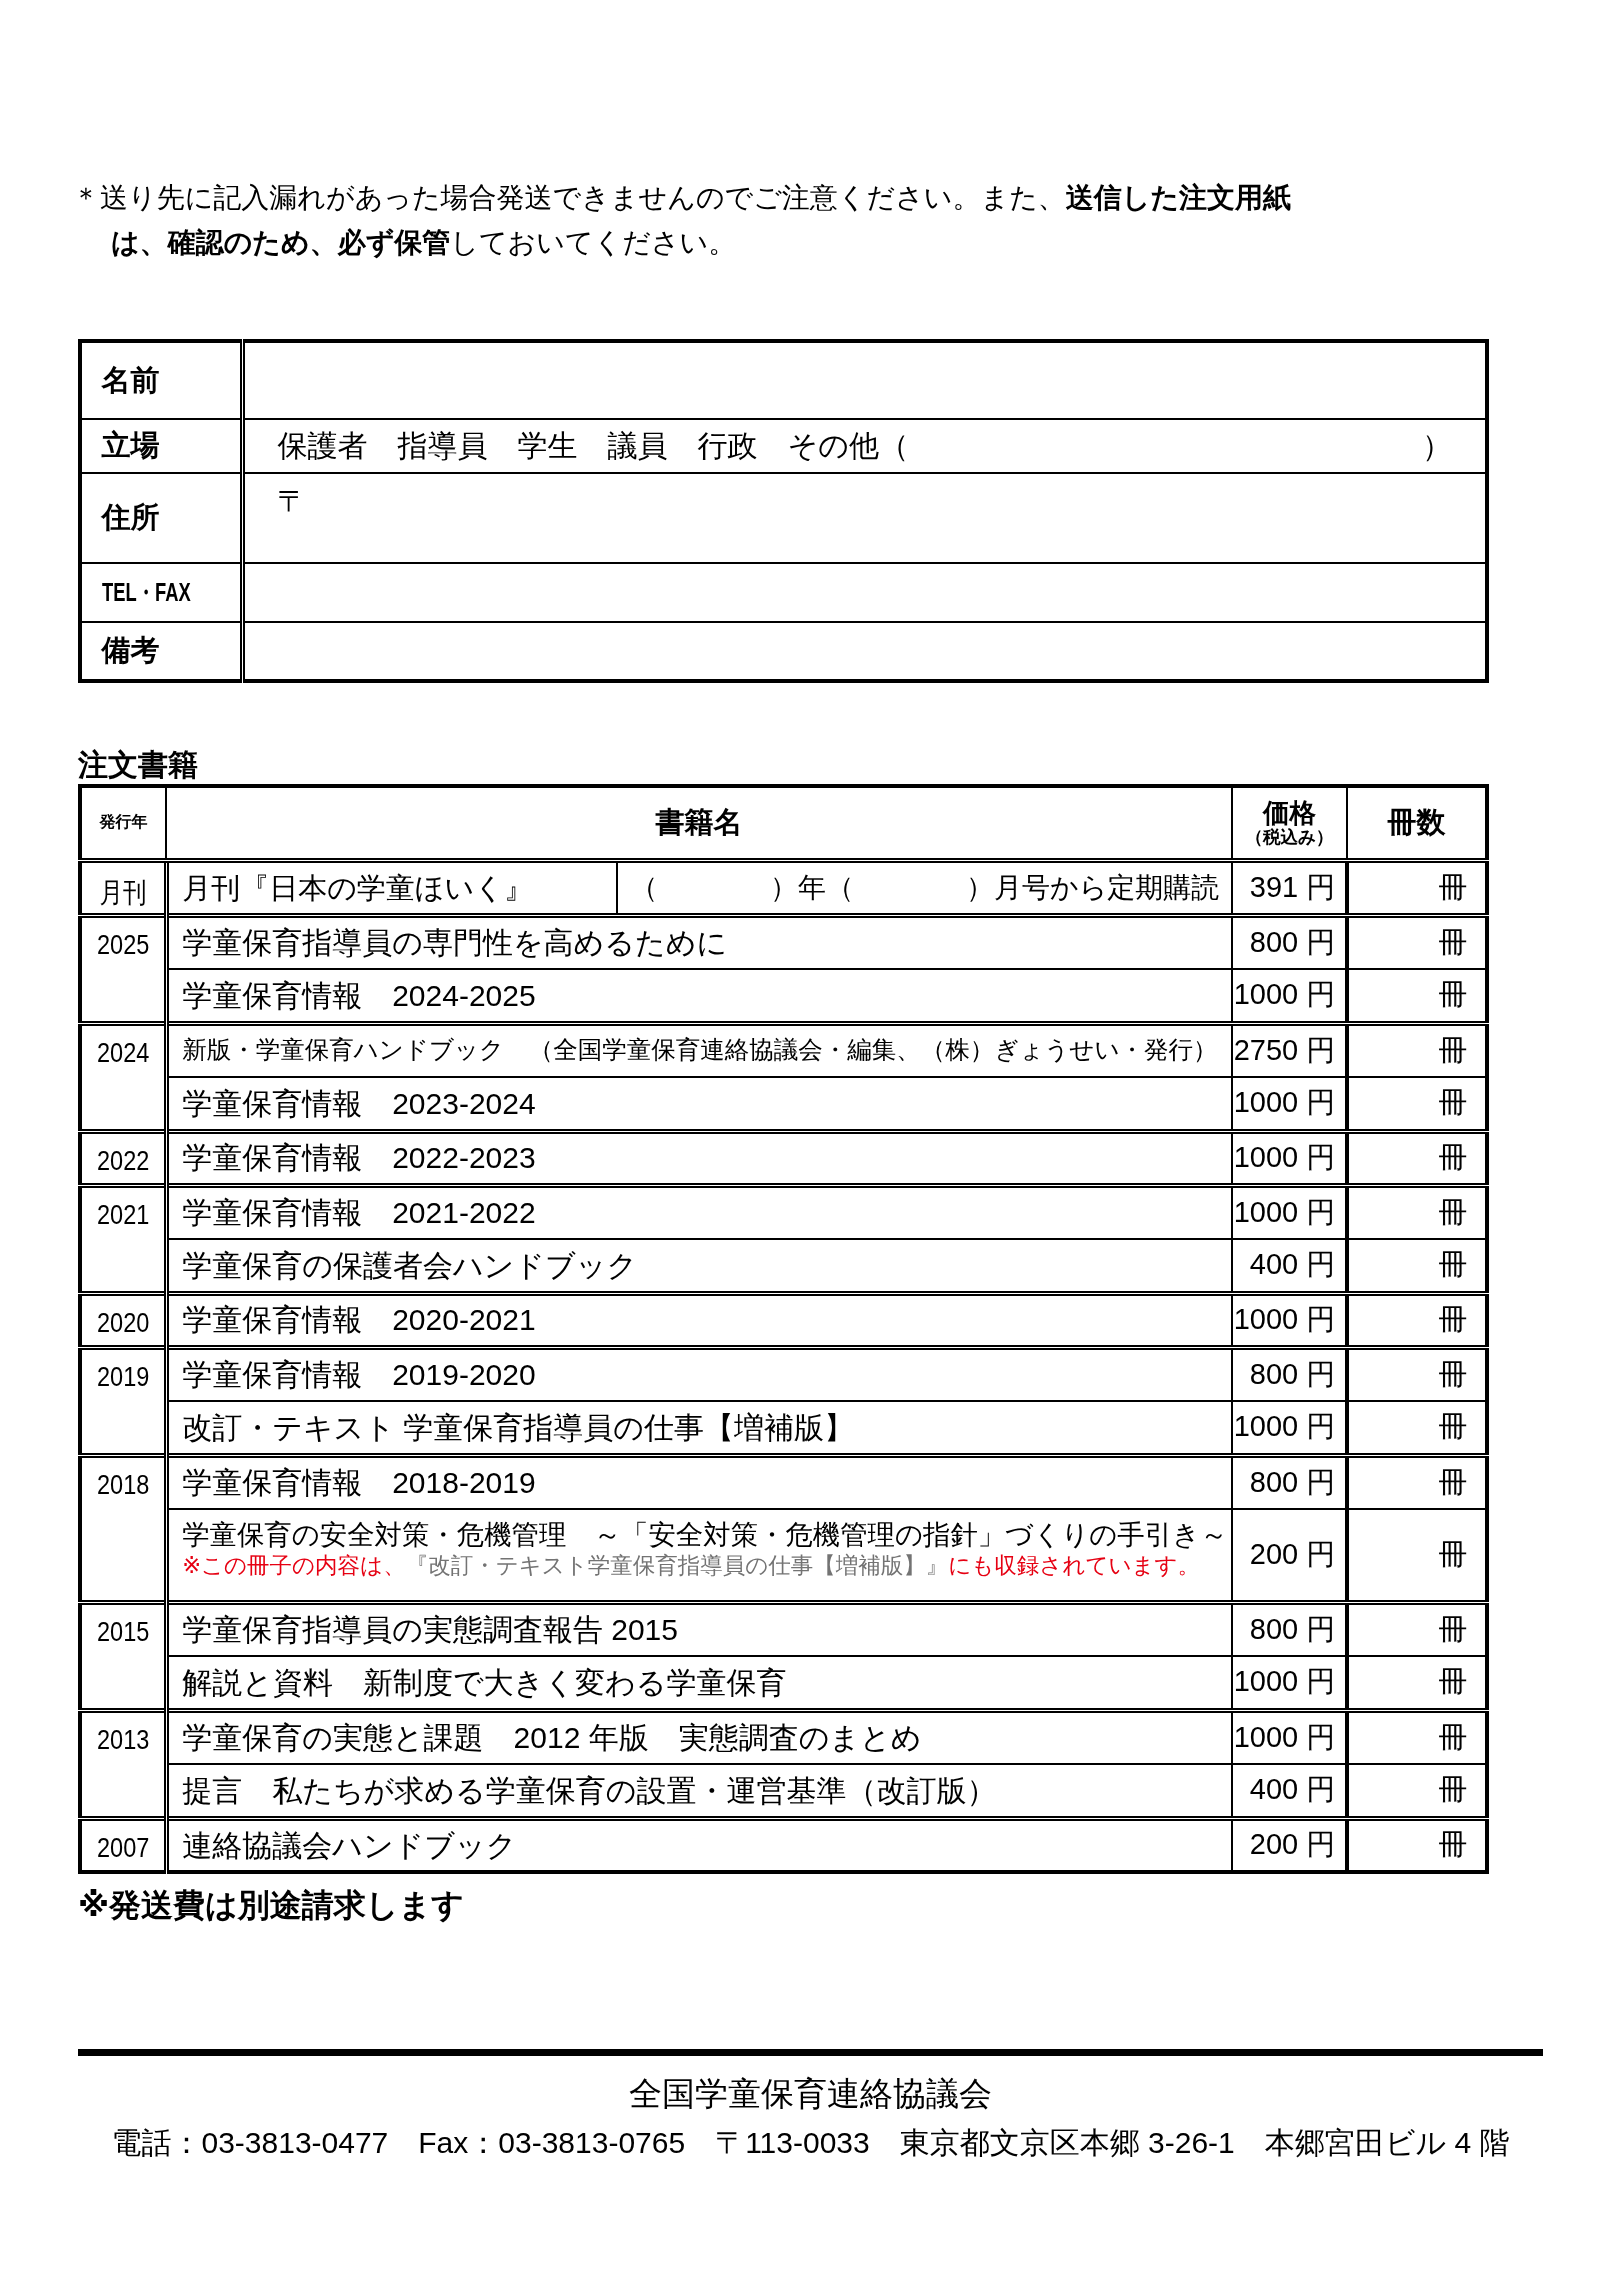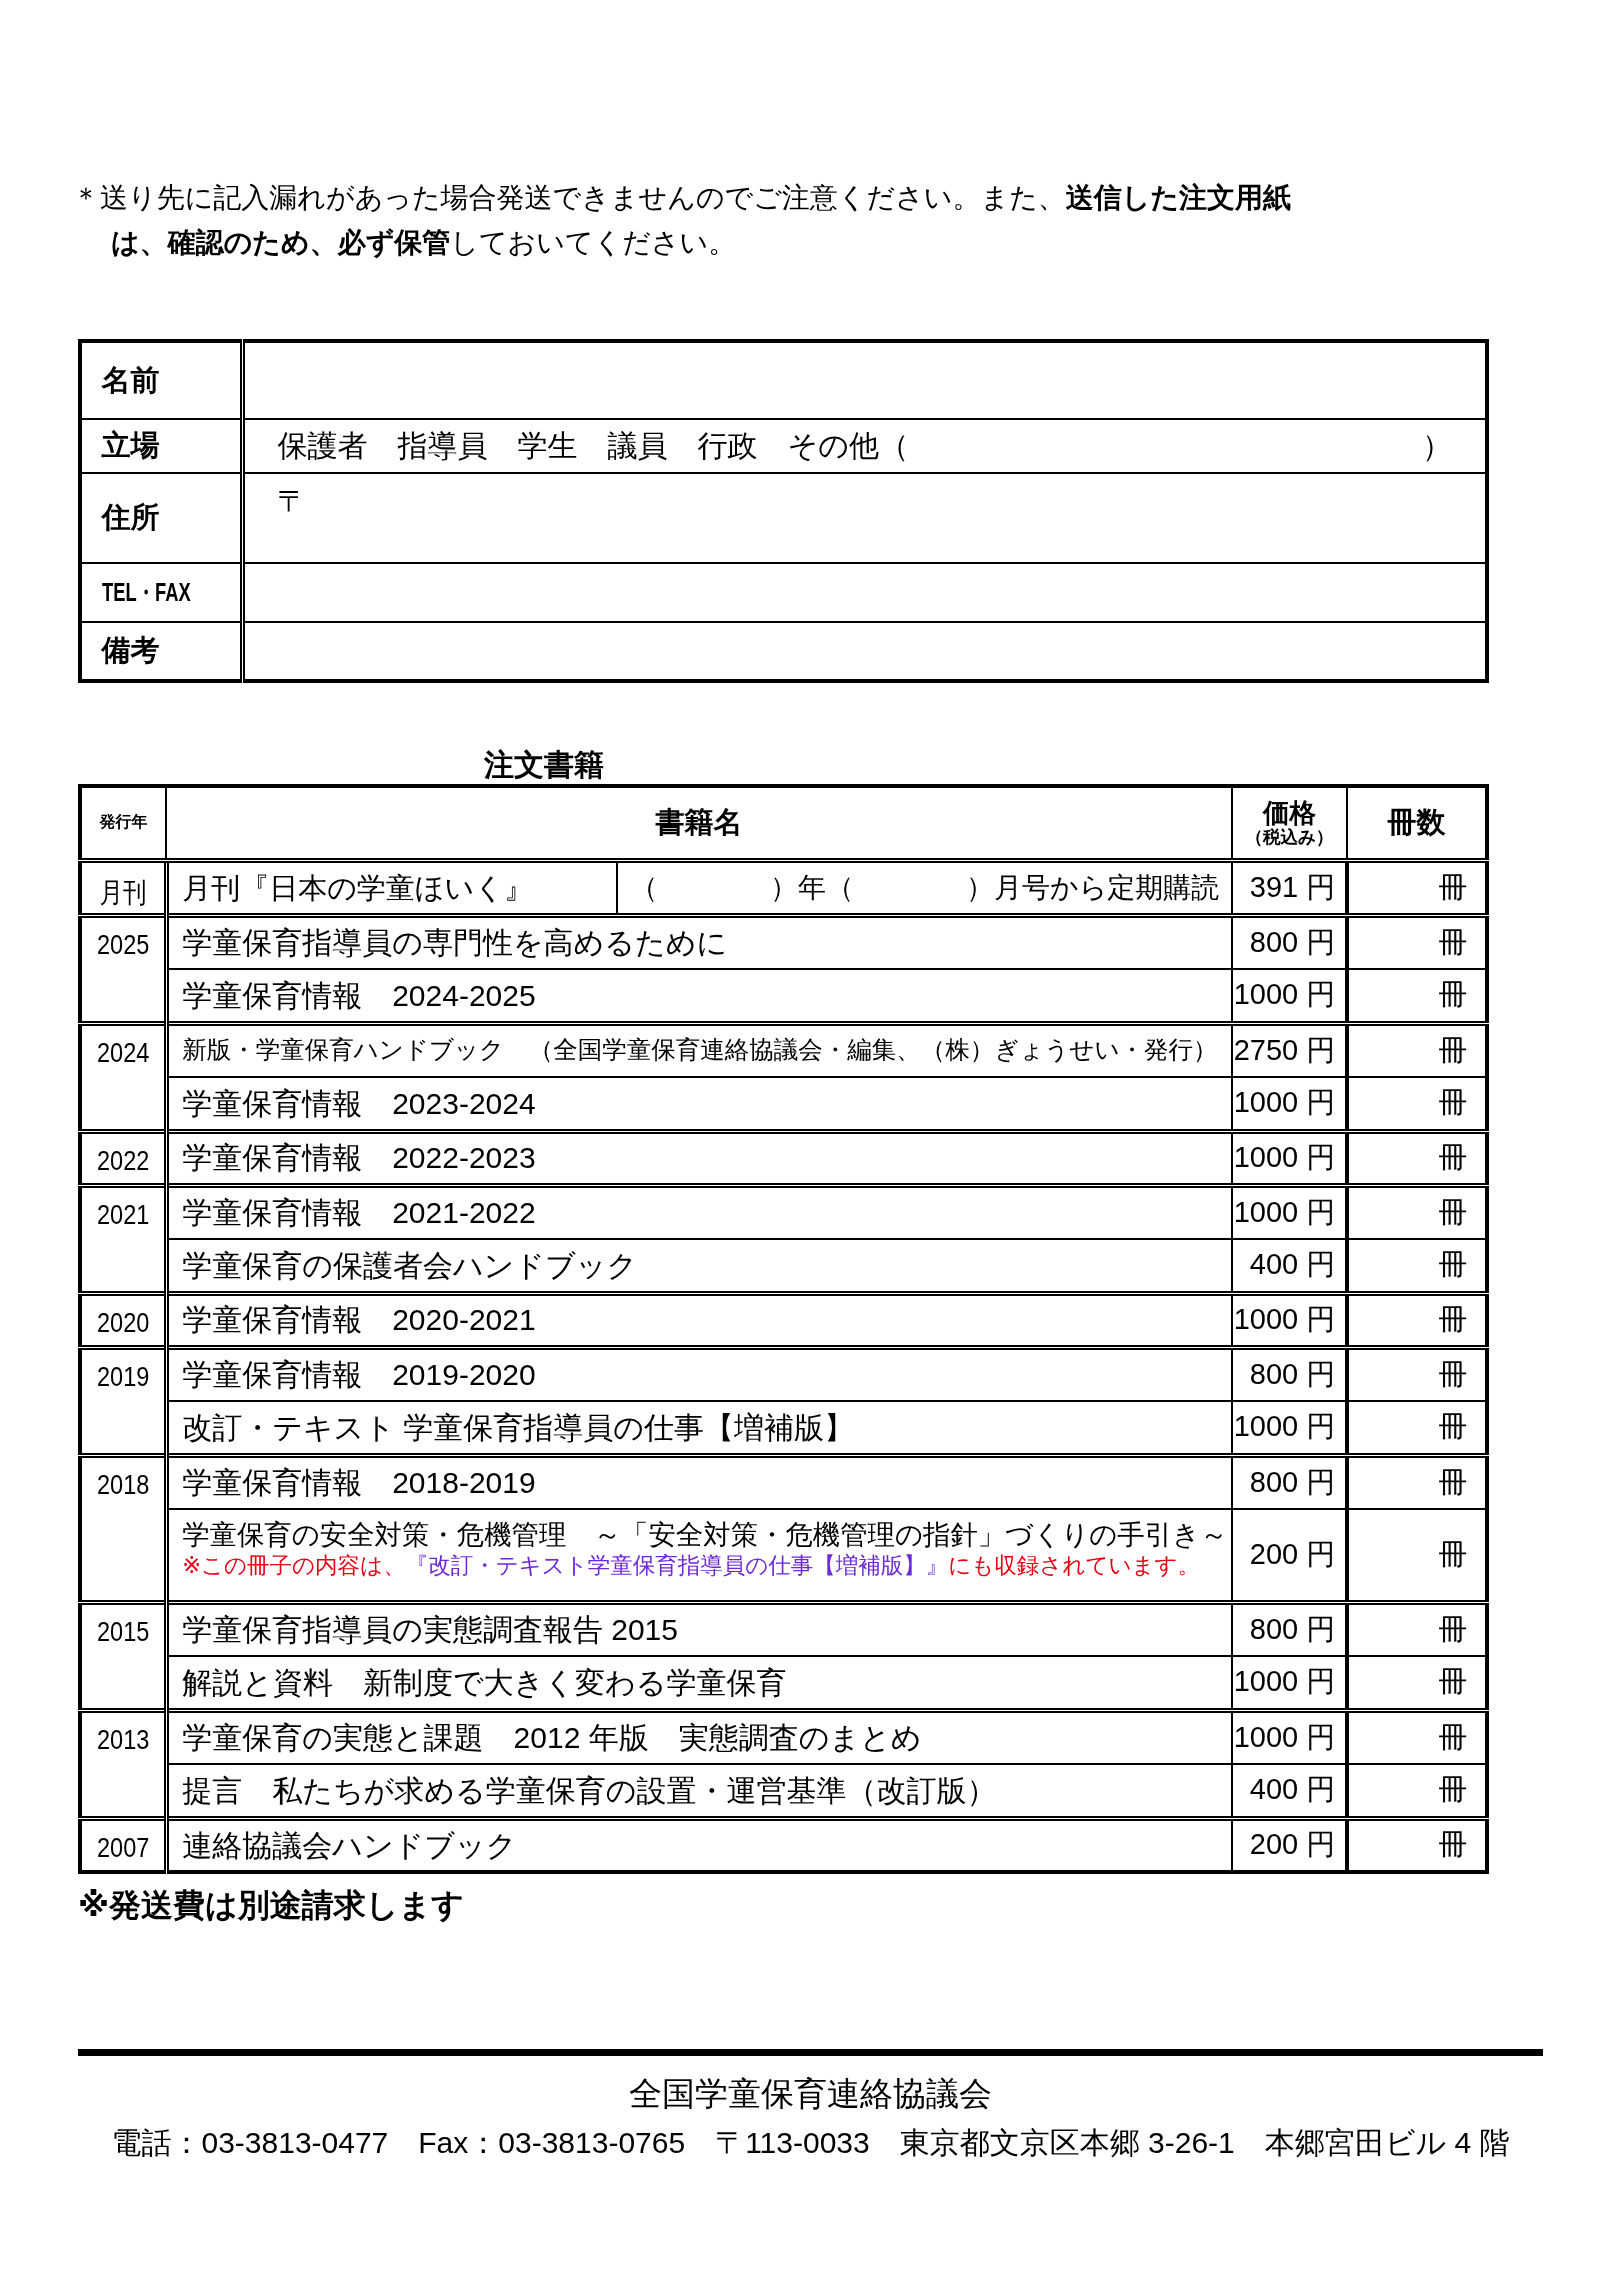--- a/index.html
+++ b/index.html
@@ -27,21 +27,21 @@
   .customer td.val{border-left:5.9px double #000;font-size:30px;padding-left:33px;}
   .r-name{height:78px;} .r-pos{height:54px;} .r-addr{height:90px;}
   .r-tel{height:59px;} .r-rem{height:59px;margin-top:36px;}
   .telfax-lbl{display:inline-block;transform:scaleX(0.72);transform-origin:left center;
               font-size:25.5px;white-space:nowrap;}
   .pos-flex{display:flex;justify-content:space-between;padding-right:33px;}
   .addr-cell{vertical-align:top;}
   .addr-mark{display:inline-block;padding-top:7.8px;font-size:29px;}
 
   
-  .order-title{position:absolute;top:745px;left:90px;width:908px;text-align:center;
+  .order-title{position:absolute;top:745px;left:78px;width:908px;text-align:left;
                font-size:30px;font-weight:bold;}
   .order{position:absolute;top:784px;left:78px;width:1411px;border:4.9px solid #000;}
   .order th,.order td{border:2px solid #000;padding:0;}
   .order thead tr{height:74px;}
   .order thead th{border-bottom:5.9px double #000;text-align:center;}
   .c-year{font-size:16px;font-weight:bold;}
   .c-book{font-size:29px;font-weight:bold;}
   .c-price{font-size:26.5px;font-weight:bold;line-height:1.1;border-right:4.9px solid #000;}
   .c-price .sub{font-size:17.6px;font-weight:bold;}
   .c-copies{font-size:29px;font-weight:bold;border-left:4.9px solid #000;}
@@ -51,21 +51,21 @@
   .yr{display:inline-block;font-size:28px;transform:scaleX(0.84);white-space:nowrap;}
   td.book{font-size:30px;padding-left:13.7px;white-space:nowrap;overflow:hidden;}
   td.book.nopad{padding:0;}
   .split{display:flex;}
   .split .sl{flex:0 0 434px;padding-left:13.7px;line-height:50px;white-space:nowrap;font-size:29px;}
   .split .sr{flex:1;border-left:2px solid #000;padding-left:11.8px;line-height:50px;
              white-space:nowrap;font-size:28px;}
   tr.tall td.book{padding-top:7.8px;vertical-align:top;}
   .bt{line-height:1.25;}
   .bn{font-size:22.5px;line-height:1.2;}
-  .red{color:#e60012;} .navy{color:#6d28d9;}
+  .red{color:#e60012;} .navy{color:#737373;}
   td.price{font-size:29px;text-align:right;padding-right:9.8px;border-right:4.9px solid #000;
            white-space:nowrap;}
   td.copies{font-size:29px;text-align:right;padding-right:17.6px;}
   .order tbody tr.group-start td{border-top:5.9px double #000;}
 
   .ship-note{position:absolute;top:1884px;left:78px;width:1411px;text-align:left;
              font-size:32px;font-weight:bold;}
 
   
   .f-rule{position:absolute;top:2049px;left:78px;width:1465px;height:6.9px;background:#000;}

